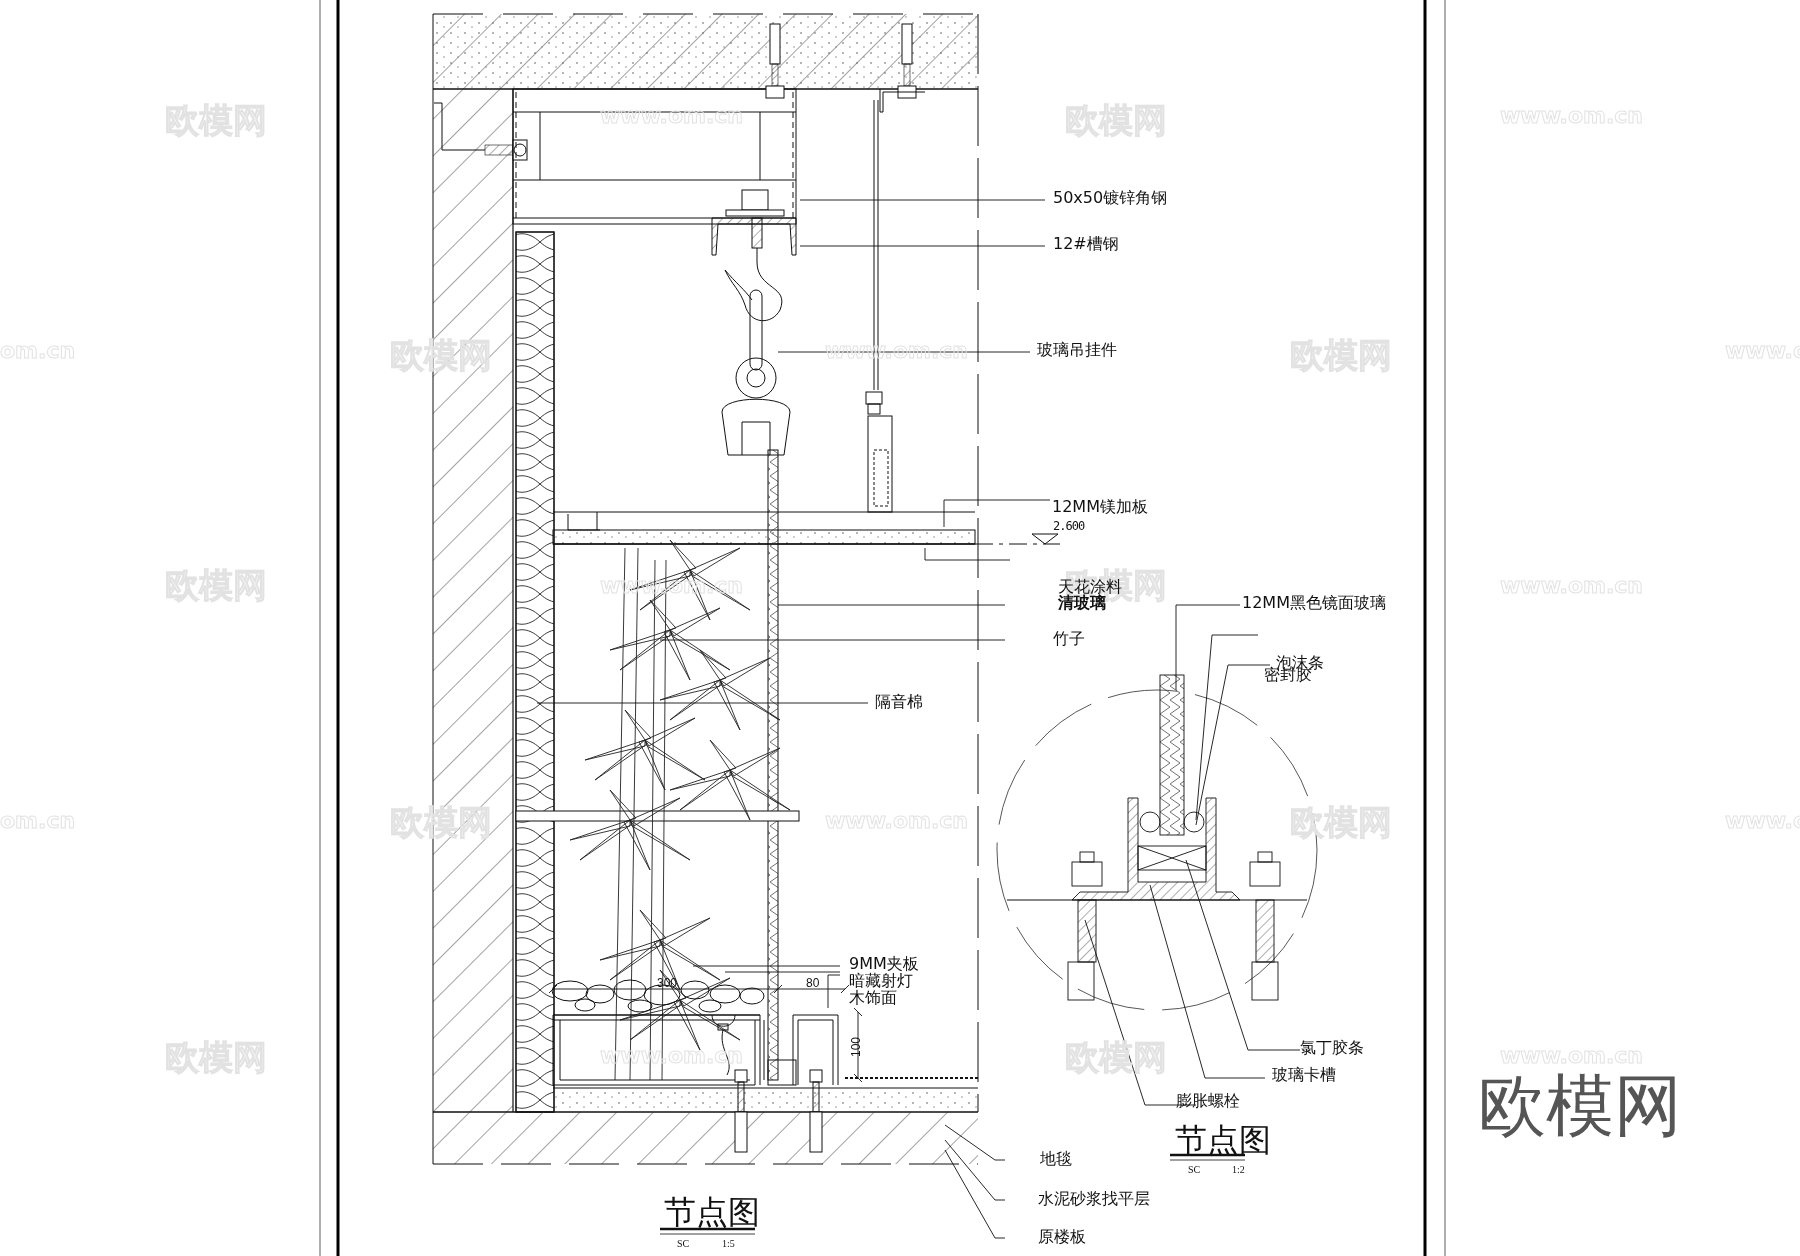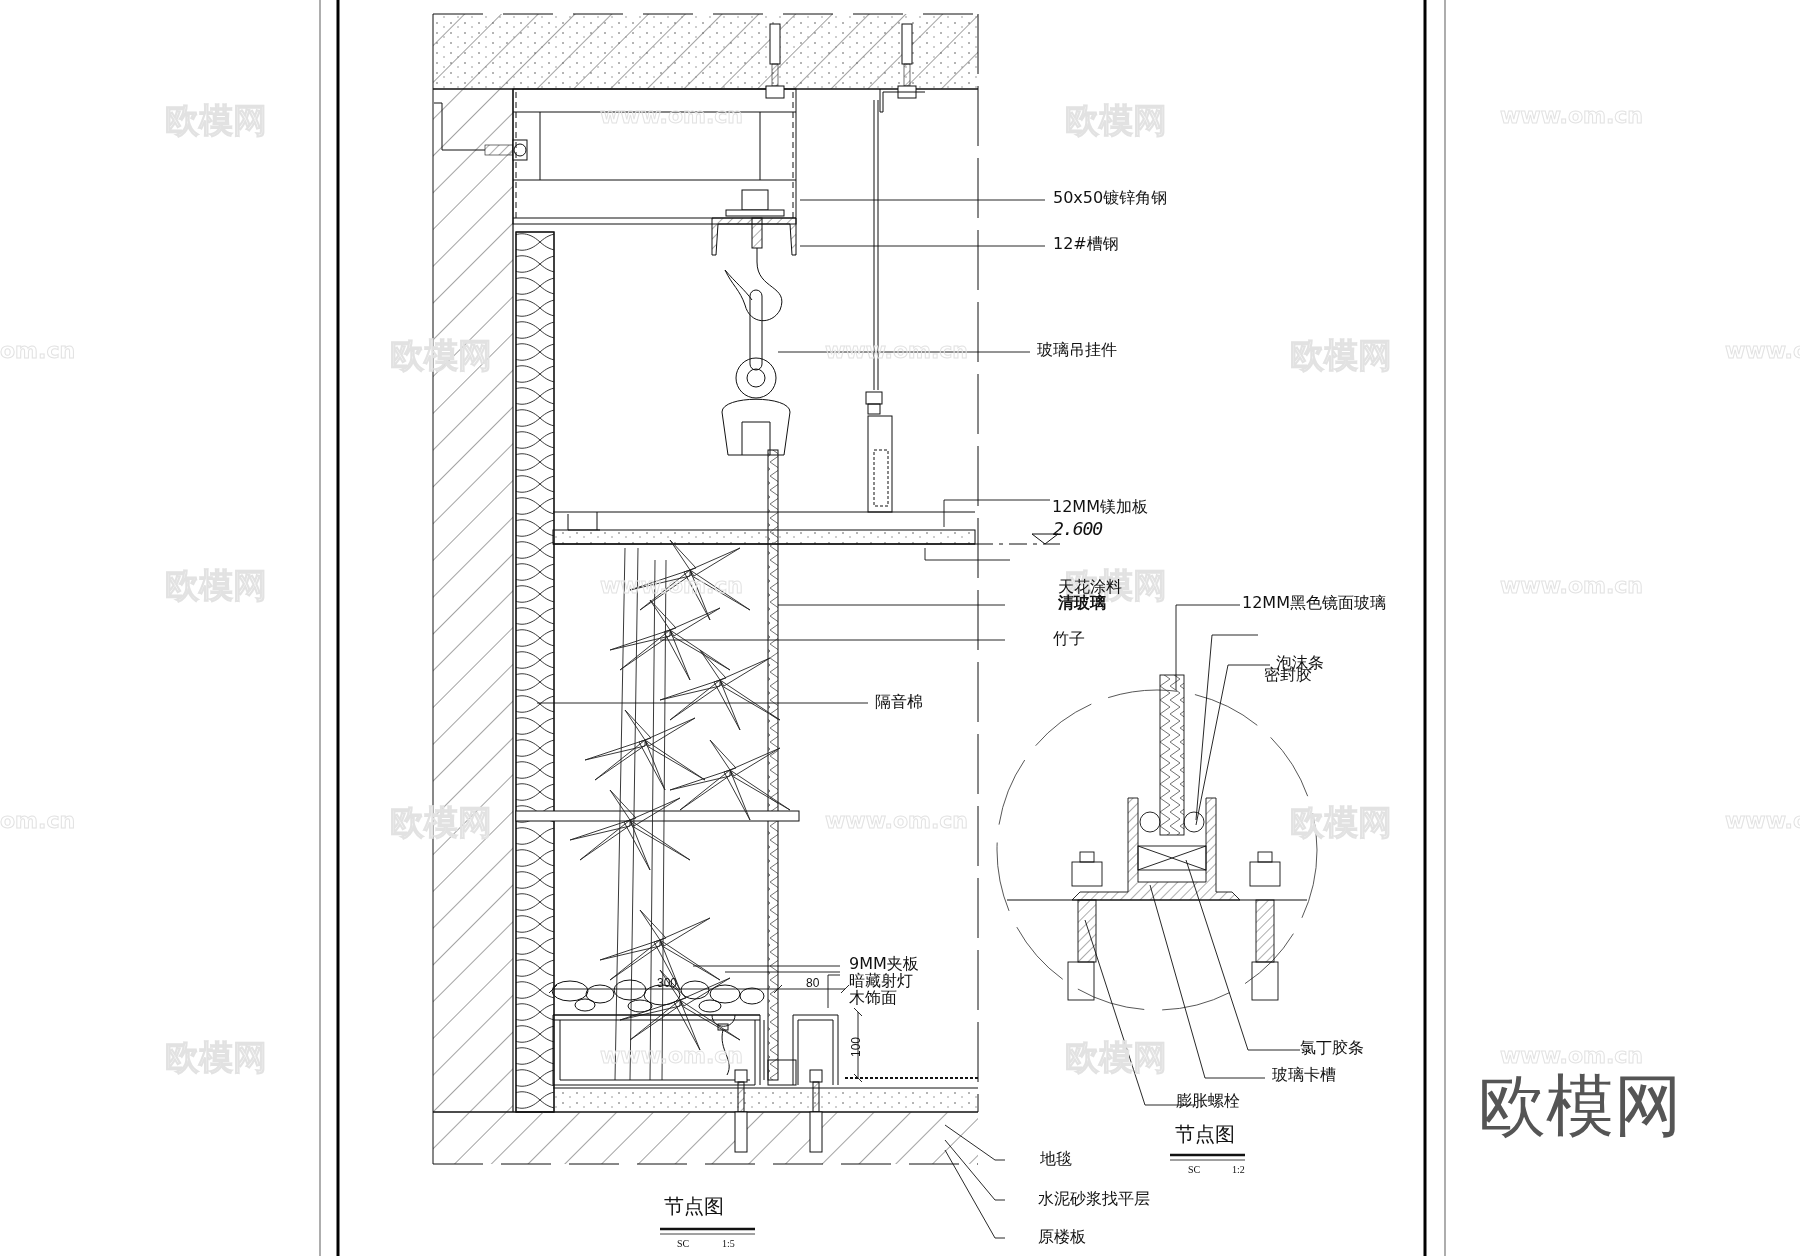--- a/index.html
+++ b/index.html
@@ -1,20 +1,20 @@
 <!DOCTYPE html>
 <html><head>
 <meta charset="utf-8">
 <style>
   html,body{margin:0;padding:0;background:#fff;}
   body{width:1800px;height:1256px;position:relative;overflow:hidden;font-family:"DejaVu Sans","Liberation Sans",sans-serif;}
   #canvas{position:absolute;left:0;top:0;width:1800px;height:1256px;}
   .lbl{position:absolute;font-family:"DejaVu Sans",sans-serif;font-size:16px;color:#111;white-space:nowrap;line-height:1;}
-  .lbl.mono{font-family:"DejaVu Sans Mono","Liberation Mono",monospace;font-size:18px;letter-spacing:-1px;font-style:italic;}
-  .title{position:absolute;font-family:"DejaVu Serif","Liberation Serif",serif;font-size:20px;color:#111;white-space:nowrap;line-height:1;}
+  .lbl.mono{font-family:"DejaVu Sans Mono","Liberation Mono",monospace;font-size:12px;letter-spacing:-1px;}
+  .title{position:absolute;font-family:"DejaVu Serif","Liberation Serif",serif;font-size:32px;color:#111;white-space:nowrap;line-height:1;}
   .scale{position:absolute;font-family:"Liberation Serif",serif;font-size:10px;color:#111;white-space:nowrap;}
   .wm{position:absolute;font-family:"DejaVu Sans",sans-serif;font-size:34px;color:transparent;-webkit-text-stroke:1px #e2e2e2;white-space:nowrap;font-weight:bold;}
   .wm.url{font-size:22px;}
   .logo{position:absolute;font-family:"DejaVu Sans",sans-serif;font-size:68px;color:#555;white-space:nowrap;line-height:1;}
   .dim{position:absolute;font-family:"Liberation Sans",sans-serif;font-size:12px;color:#111;}
 </style>
 </head>
 <body>
 
 <svg id="canvas" width="1800" height="1256" viewBox="0 0 1800 1256" xmlns="http://www.w3.org/2000/svg">

